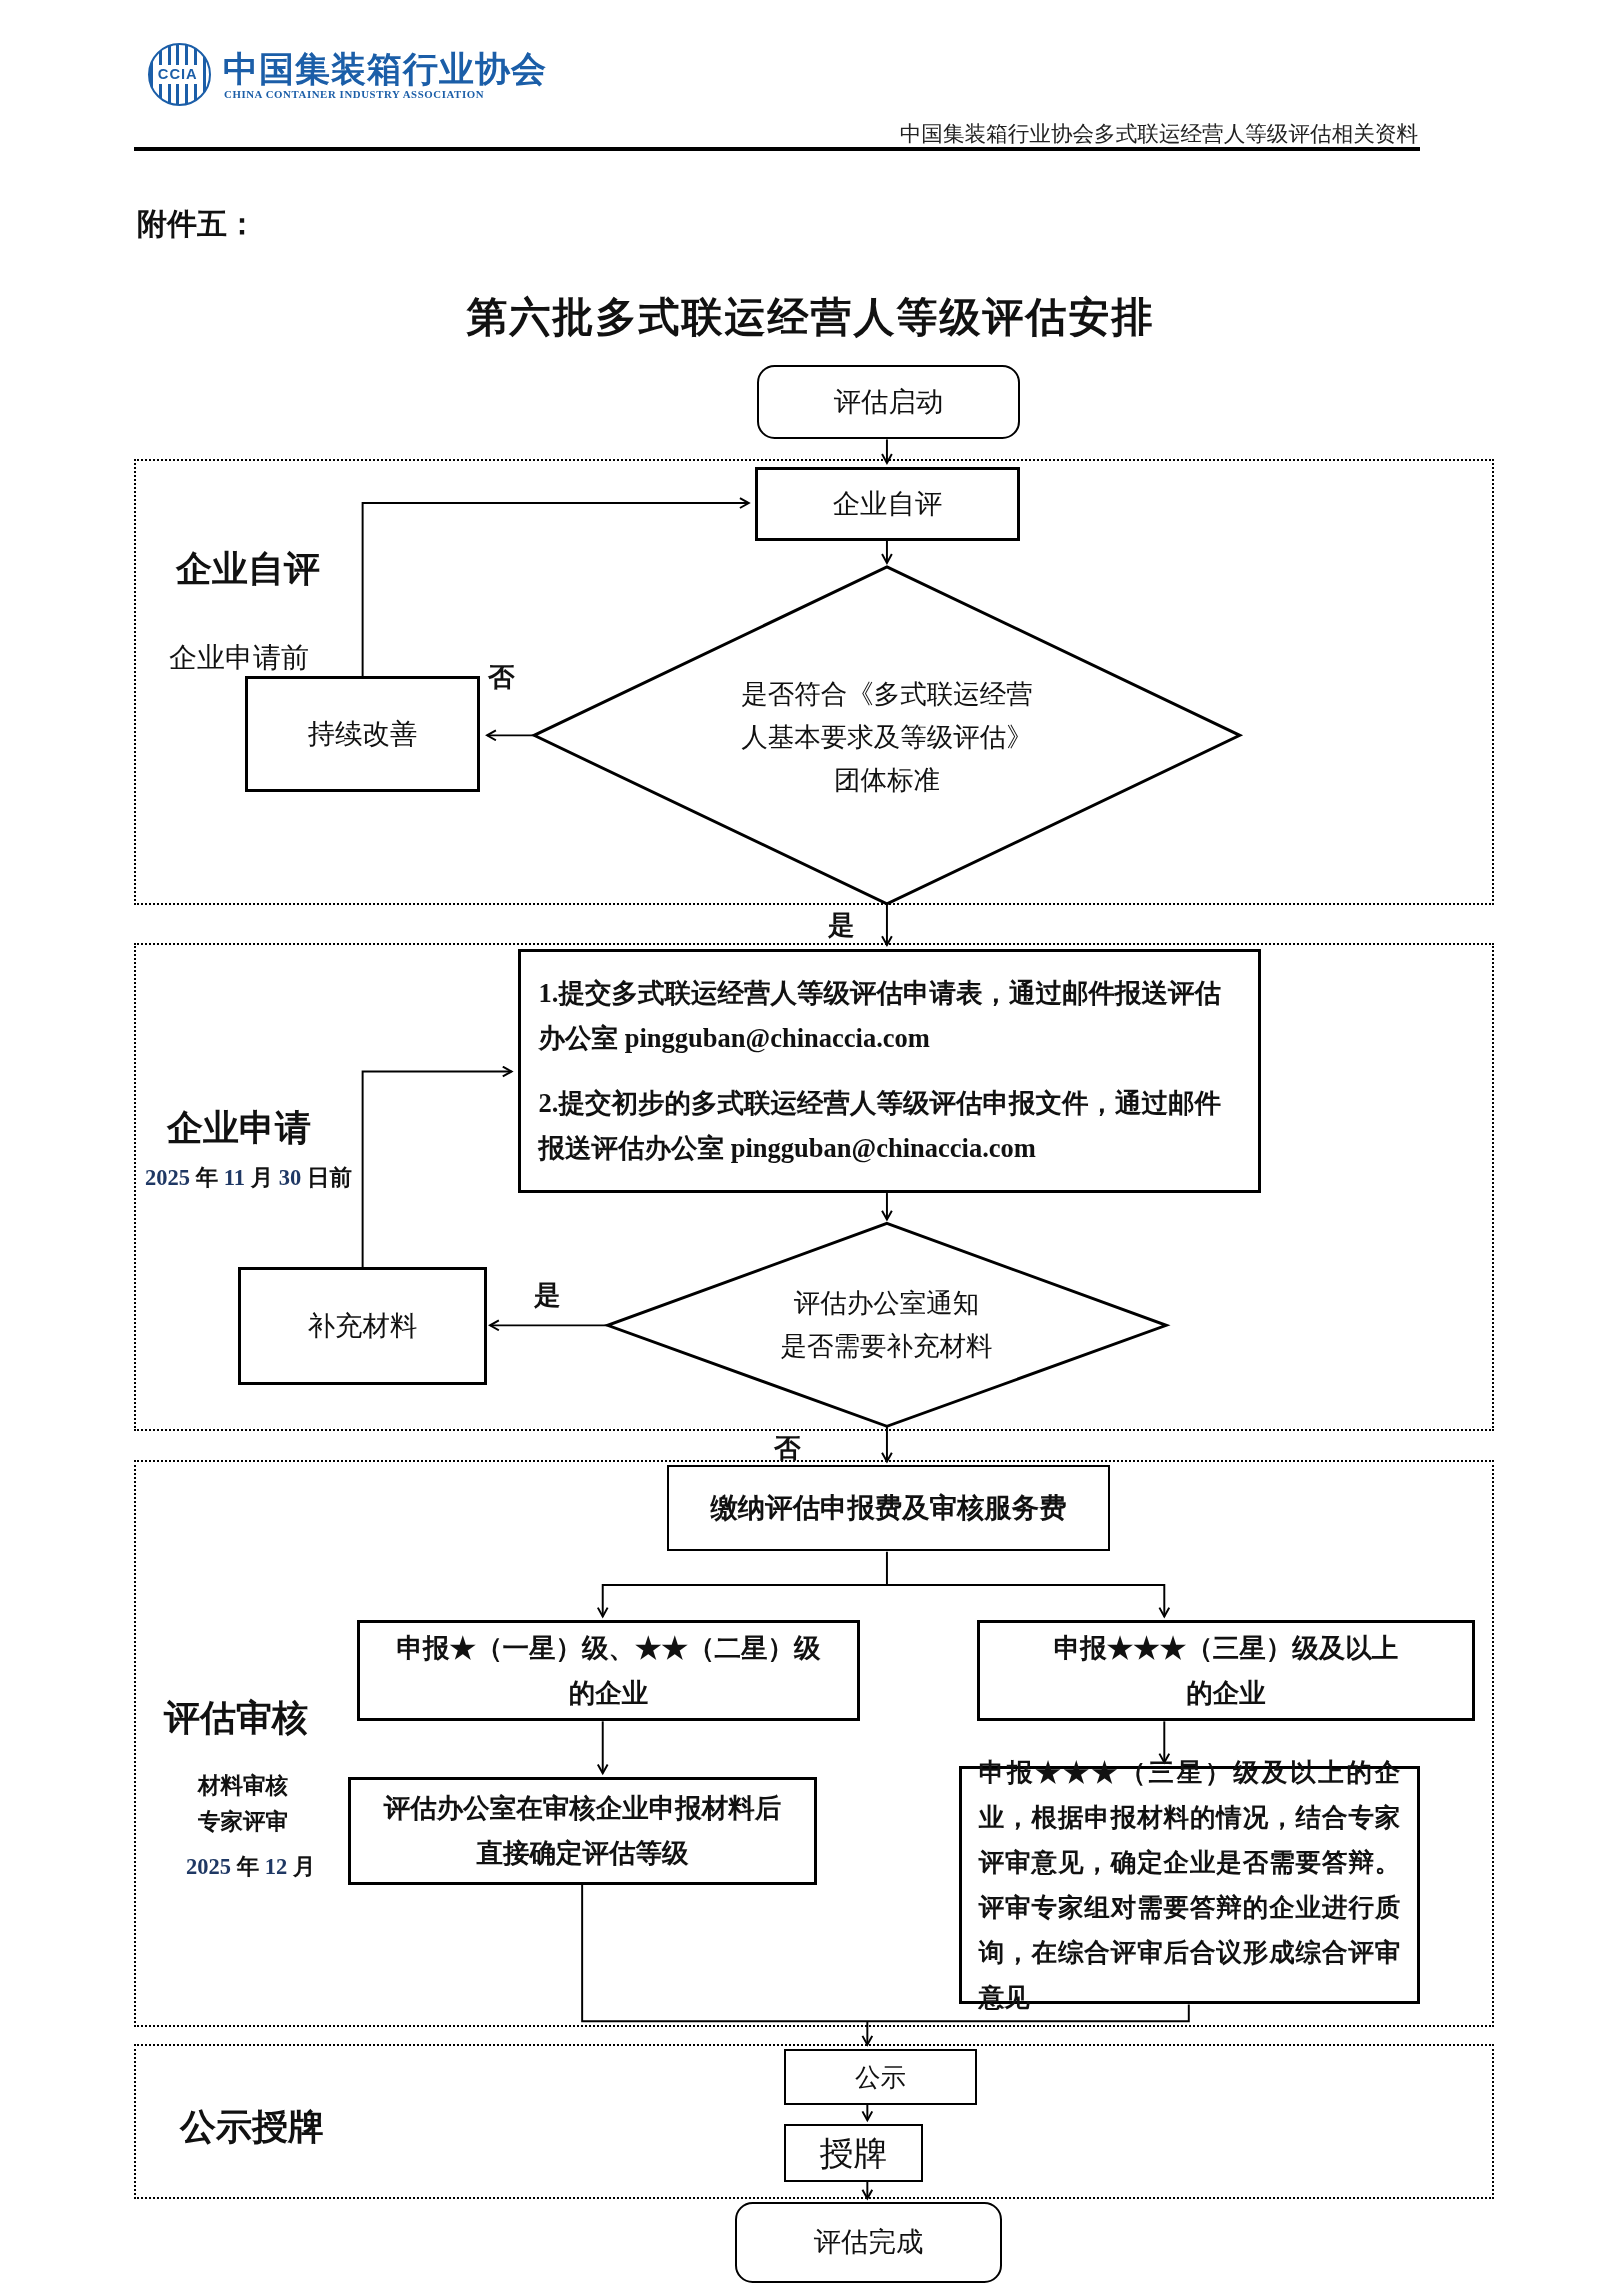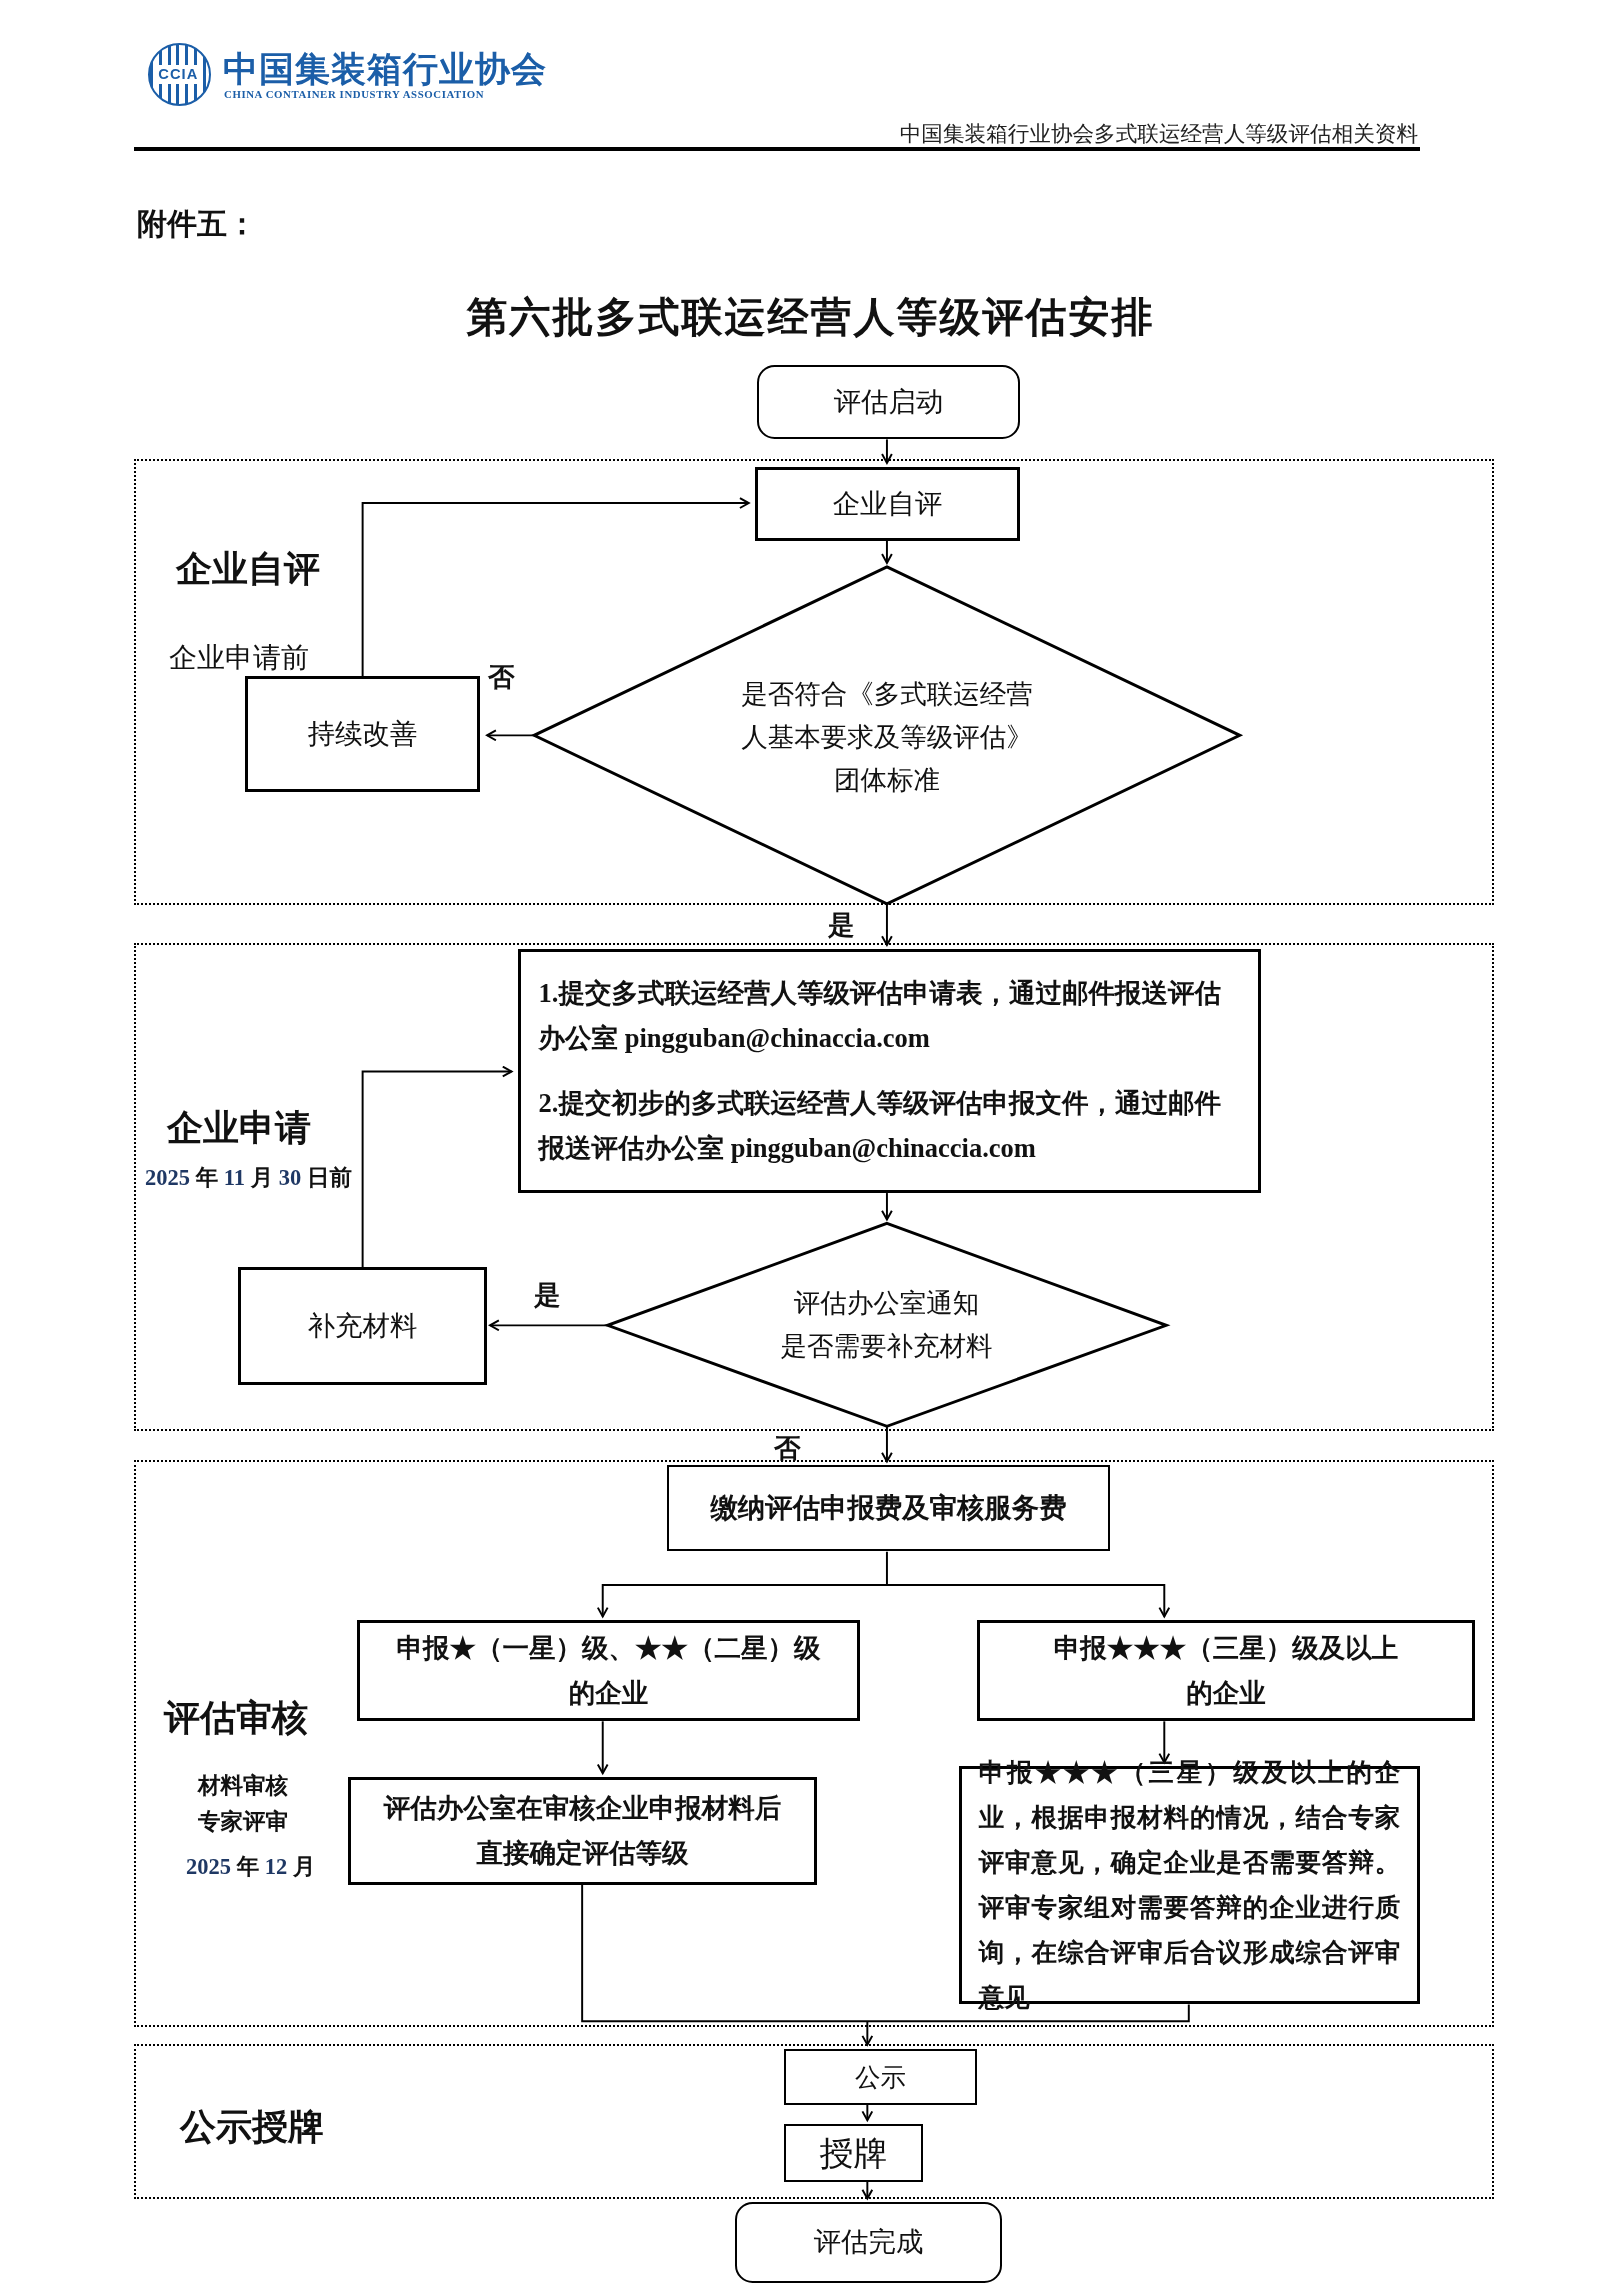--- a/index.html
+++ b/index.html
@@ -4,21 +4,21 @@
 <style>
   html,body{margin:0;padding:0;background:#e8e8e8;}
   #page{position:relative;width:1621px;height:2293px;background:#ffffff;overflow:hidden;
         font-family:"Liberation Serif","DejaVu Serif",serif;color:#111;}
   
   #logo-circle{position:absolute;left:148px;top:43px;width:63px;height:63px;border:2.9px solid #1b5ea8;
      border-radius:50%;box-sizing:border-box;overflow:hidden;
      background:repeating-linear-gradient(90deg,#1b5ea8 0 2.9px,#fff 2.9px 8.8px);}
   #logo-acronym{position:absolute;left:7.8px;top:19.6px;width:41px;height:19.6px;background:#fff;
      color:#1b5ea8;font-family:"Liberation Sans",sans-serif;font-weight:bold;font-size:14.7px;
-     text-align:center;line-height:19.6px;letter-spacing:1px;}
+     text-align:left;line-height:19.6px;letter-spacing:1px;}
   #logo-cn{position:absolute;left:223px;top:46px;font-size:35px;font-weight:bold;color:#1b5ea8;
      font-family:"Liberation Sans",sans-serif;letter-spacing:1px;}
   #logo-en{position:absolute;left:224px;top:88px;font-size:10.8px;font-weight:bold;color:#1b5ea8;
      font-family:"Liberation Serif",serif;letter-spacing:0.6px;}
   #doc-ref{position:absolute;right:203px;top:119px;font-size:21.6px;color:#222;}
   #header-rule{position:absolute;left:134px;top:147px;width:1286px;height:3.9px;background:#000;}
   
   #attachment{position:absolute;left:137px;top:204px;font-size:30px;font-weight:bold;}
   #doc-title{position:absolute;left:0;right:0;top:290px;text-align:center;font-size:41px;
      font-weight:bold;letter-spacing:2px;}

